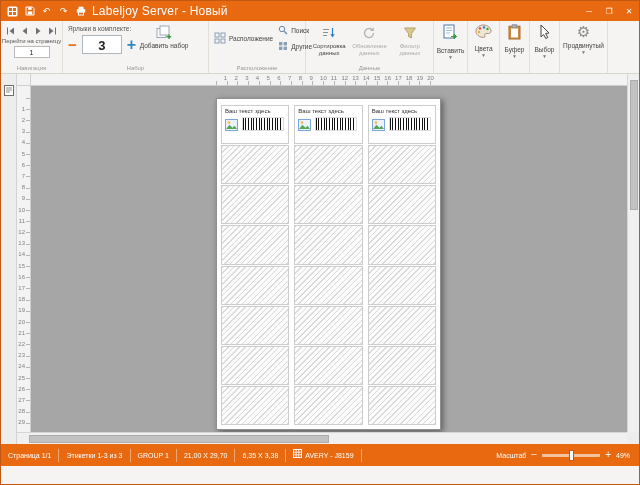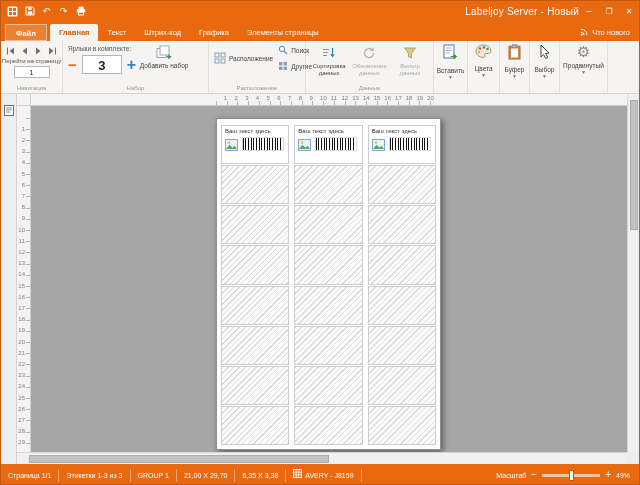--- a/index.html
+++ b/index.html
@@ -3,21 +3,21 @@
 <meta charset="utf-8">
 <style>
   *{box-sizing:border-box;margin:0;padding:0;font-family:"Liberation Sans",sans-serif;}
   html,body{width:640px;height:485px;overflow:hidden;background:#888;}
   .window{width:640px;height:485px;position:relative;background:#f5f4f2;border:1px solid #c05a12;overflow:hidden;}
 
   
   .titlebar{height:20px;background:#e8690f;display:flex;align-items:center;color:#fff;}
   .qat{display:flex;align-items:center;gap:4px;padding:0 5px;}
   .qbtn{width:13px;height:14px;display:flex;align-items:center;justify-content:center;font-size:9px;color:#fff;}
-  .title{flex:1;text-align:right;font-size:10px;letter-spacing:.2px;}
+  .title{flex:1;text-align:left;font-size:12px;letter-spacing:.2px;}
   .win-controls{display:flex;}
   .wbtn{width:20px;height:20px;display:flex;align-items:center;justify-content:center;font-size:8px;color:#fff;}
 
   
   .tabrow{height:20px;background:#e8690f;display:flex;align-items:flex-end;color:#fff;}
   .file-btn{margin:2px 3px 0 4px;padding:0 10px;height:17px;line-height:17px;font-size:7.5px;font-weight:bold;
     background:rgba(255,255,255,.16);border:1px solid rgba(255,255,255,.45);}
   .tab{padding:0 9px;height:17px;line-height:17px;font-size:7.5px;white-space:nowrap;}
   .tab.active{background:#f5f4f2;color:#d05a08;border-radius:2px 2px 0 0;font-weight:bold;}
   .whats-new{margin-left:auto;display:flex;align-items:center;gap:3px;padding:0 9px;height:17px;font-size:7.5px;}
@@ -125,38 +125,20 @@
       </span>
     </div>
     <div class="title">Labeljoy Server - Новый</div>
     <div class="win-controls">
       <span class="wbtn">─</span>
       <span class="wbtn">❐</span>
       <span class="wbtn">✕</span>
     </div>
   </div>
 
-  <div class="tabrow">
-    <div class="file-btn">Файл</div>
-    <div class="tab active">Главная</div>
-    <div class="tab">Текст</div>
-    <div class="tab">Штрих-код</div>
-    <div class="tab">Графика</div>
-    <div class="tab">Элементы страницы</div>
-    <div class="whats-new">
-      <span>
-        <svg width="9" height="9" viewBox="0 0 9 9">
-            <path d="M1 5.2a3 3 0 0 1 3 3" fill="none" stroke="#fff"></path>
-            <path d="M1 2.2a6 6 0 0 1 6 6" fill="none" stroke="#fff"></path>
-            <circle cx="1.8" cy="7.4" r="1" fill="#fff"></circle>
-          </svg>
-      </span>
-      <span>Что нового</span>
-    </div>
-  </div>
 
   <div class="ribbon">
 
     <div class="rgroup g-nav">
       <div class="nav-arrows">
         <span class="nav-btn">
             <svg width="9" height="8" viewBox="0 0 9 8">
               <path d="M1.5 0.5v7" stroke="#707070"></path>
               <path d="M8 0.5 3.5 4 8 7.5z" fill="#707070"></path>
             </svg>

